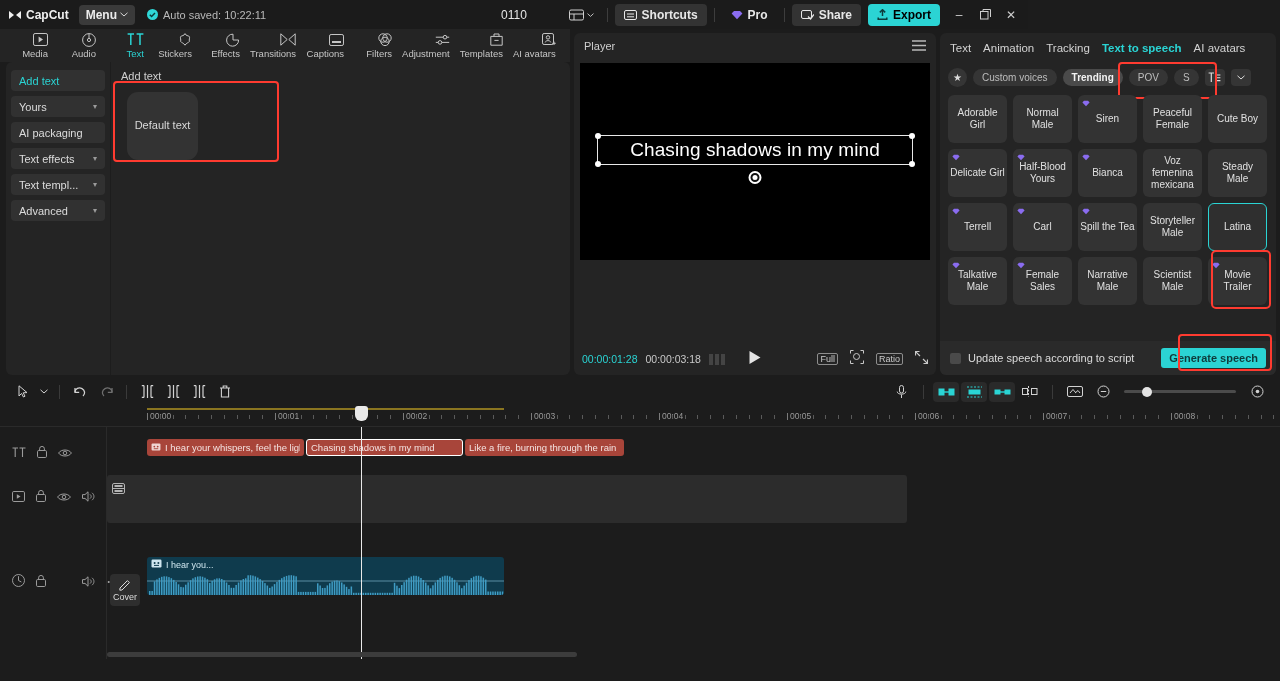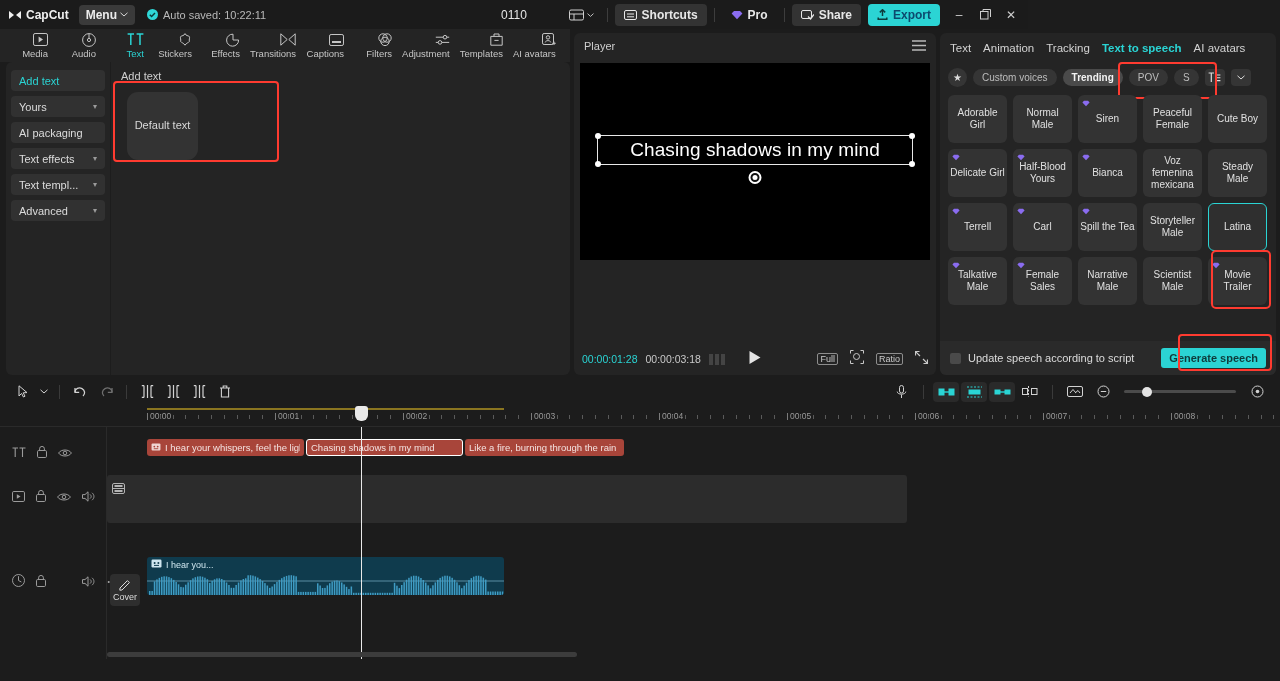--- a/index.html
+++ b/index.html
@@ -37,21 +37,21 @@
   .tb-right { margin-left: auto; display: flex; align-items: center; gap: 0; padding-right: 4px; }
   .tb-ico-btn { display:flex; align-items:center; gap:3px; height: 22px; padding: 0 6px; border-radius: 4px; cursor: default; }
   .tb-sep { width: 1px; height: 14px; background: #3d3d3d; margin: 0 7px; }
   .chip {
     display: flex; align-items: center; gap: 5px; height: 22px; padding: 0 9px;
     border-radius: 4px; font-size: 12px; font-weight: bold; cursor: default;
   }
   .chip.shortcuts { background: #333333; color: #e8e8e8; }
   .chip.pro { background: transparent; color: #e8e8e8; }
   .chip.share { background: #333333; color: #e8e8e8; }
-  .chip.export { background: #2bd4d4; color: #0c4a6e; justify-content: space-between; }
+  .chip.export { background: #2bd4d4; color: #000000; justify-content: space-between; }
   .win-btn { width: 26px; height: 24px; display: flex; align-items: center; justify-content: center; color: #cfcfcf; font-size: 12px; cursor: default; }
 
   
   .navrow {
     position: absolute; top: 29px; left: 0; width: 570px; height: 33px;
     background: #242424; display: flex; align-items: center; padding-left: 6px; gap: 2px;
   }
   .navitem {
     display: flex; flex-direction: column; align-items: flex-end; justify-content: center;
     min-width: 46px; padding: 0 4px; height: 33px; gap: 1px; cursor: default;

